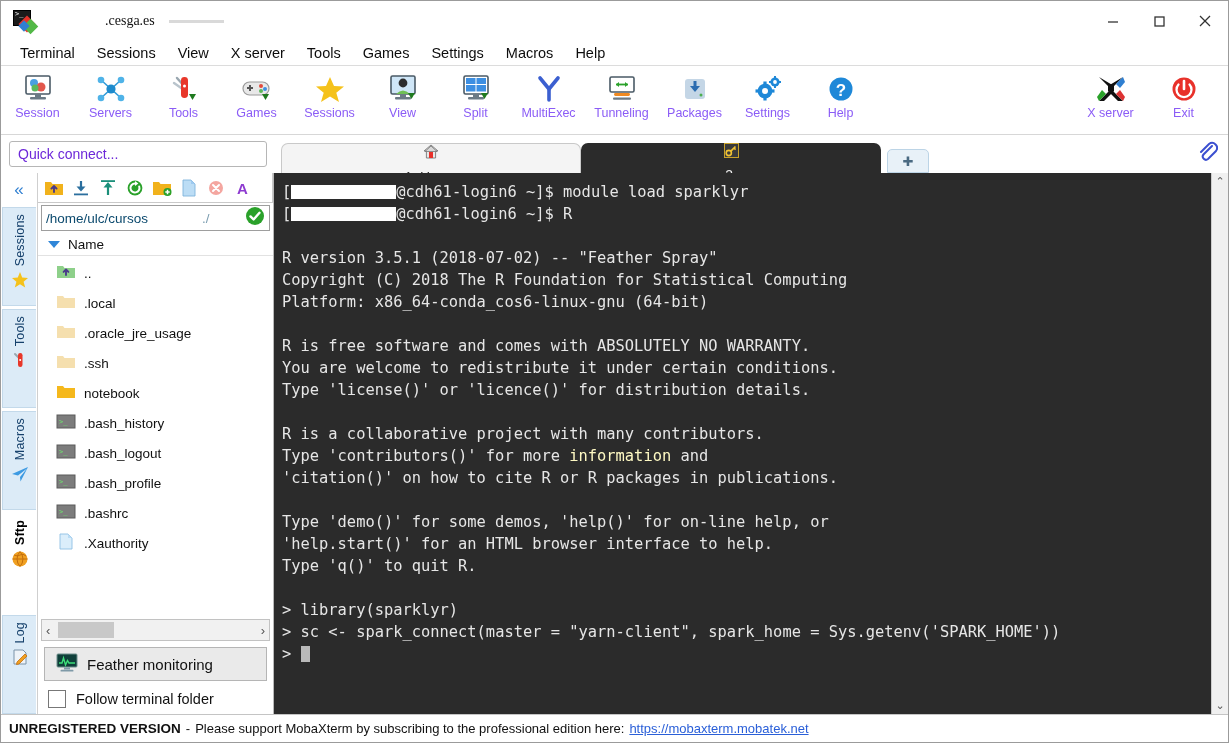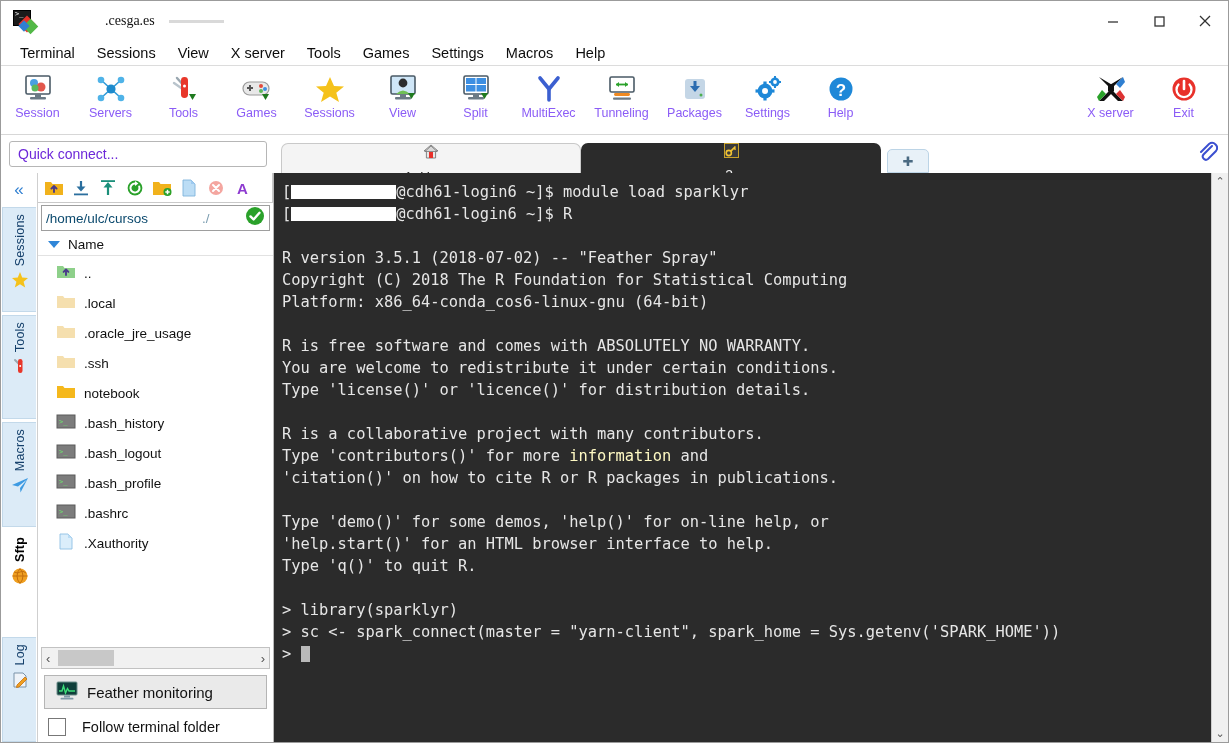--- a/index.html
+++ b/index.html
@@ -68,21 +68,21 @@
   .sftp-tools .it{width:24px;height:24px;display:flex;align-items:center;justify-content:center;}
   .pathrow{height:26px;margin:2px 3px;border:1px solid #9e9e9e;display:flex;align-items:center;padding:0 4px;box-sizing:border-box;background:#fff;}
   .pathrow .ptxt{font-size:13.5px;color:#0c4a6e;white-space:nowrap;overflow:hidden;flex:1 1 auto;}
   .hdr{height:22px;display:flex;align-items:center;gap:8px;padding-left:10px;font-size:13.5px;color:#111;border-bottom:1px solid #e2e2e2;}
   .tri{width:0;height:0;border-left:6px solid transparent;border-right:6px solid transparent;border-top:7px solid #2f86d8;}
   .flist{flex:1 1 auto;overflow:hidden;padding-top:2px;}
   .frow{height:30px;display:flex;align-items:center;gap:8px;padding-left:18px;font-size:13.5px;color:#111;}
   .hscroll{height:22px;margin:0 3px 3px 3px;border:1px solid #c2c2c2;background:#f1f1f1;display:flex;align-items:center;justify-content:space-between;padding:0 4px;box-sizing:border-box;color:#555;font-size:13px;position:relative;}
   .hscroll .thumb{position:absolute;left:16px;top:2px;bottom:2px;width:56px;background:#c8c8c8;}
   .rmon{height:34px;margin:3px 6px;border:1px solid #b5b5b5;background:#eaeaea;display:flex;align-items:center;gap:8px;padding-left:10px;box-sizing:border-box;font-size:15px;color:#111;}
-  .followrow{height:30px;display:flex;align-items:center;gap:16px;padding-left:10px;font-size:14.5px;color:#111;}
+  .followrow{height:30px;display:flex;align-items:center;gap:10px;padding-left:10px;font-size:14.5px;color:#111;}
   .cbox{width:16px;height:16px;border:1px solid #777;background:#fff;}
 
   
   .termwrap{flex:1 1 auto;display:flex;min-width:0;background:#2b2b2b;}
   .term-area{flex:1 1 auto;min-width:0;background:#2b2b2b;overflow:hidden;padding:8px 0 0 8px;box-sizing:border-box;}
   pre.termtext{margin:0;font-family:"DejaVu Sans Mono",monospace;font-size:15.4px;line-height:22px;color:#e6e6e6;white-space:pre;letter-spacing:0px;}
   .cyan{color:#fef9c3;}
   .blk{display:inline-block;background:#fff;height:14px;vertical-align:-2px;}
   .cursor{display:inline-block;width:9px;height:16px;background:#b9b9b9;vertical-align:-3px;}
   .vscroll{width:17px;flex:0 0 auto;background:#f0f0f0;border-left:1px solid #cdcdcd;display:flex;flex-direction:column;align-items:center;justify-content:space-between;padding:2px 0;box-sizing:border-box;color:#5a5a5a;font-size:11px;}
@@ -641,14 +641,20 @@
 <span><span>&gt; </span><span>sc &lt;- spark_connect(master = "yarn-client", spark_home = Sys.getenv('SPARK_HOME'))</span></span>
 <span><span>&gt; </span><span class="cursor"></span></span></pre>
       </div>
       <div class="vscroll">
         <span>⌃</span>
         <span>⌄</span>
       </div>
     </div>
   </div>
 
+  <div class="status">
+    <span class="bold">UNREGISTERED VERSION</span>
+    <span>-</span>
+    <span>Please support MobaXterm by subscribing to the professional edition here:</span>
+    <span class="lnk">https://mobaxterm.mobatek.net</span>
+  </div>
 
 </div>
 
 </body></html>

